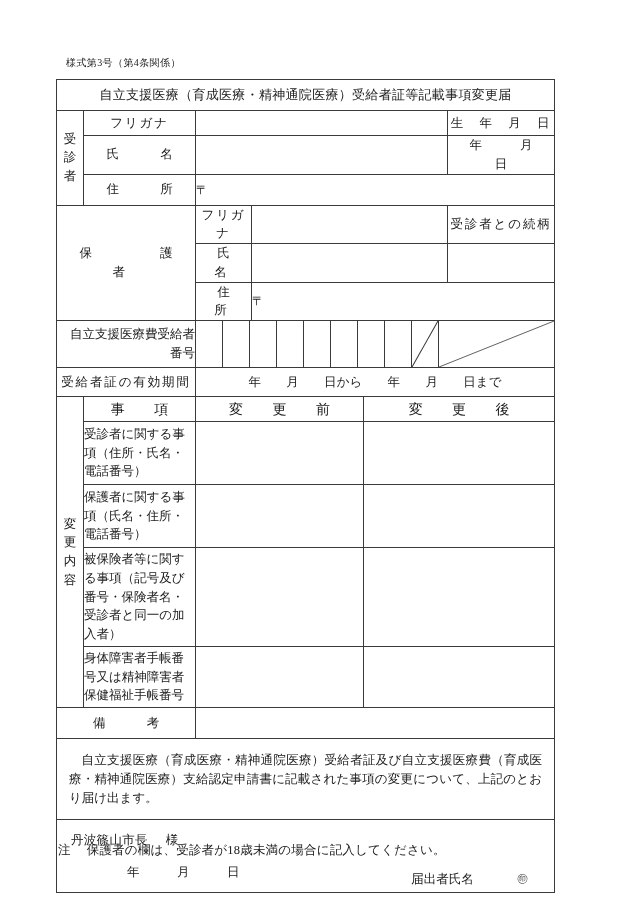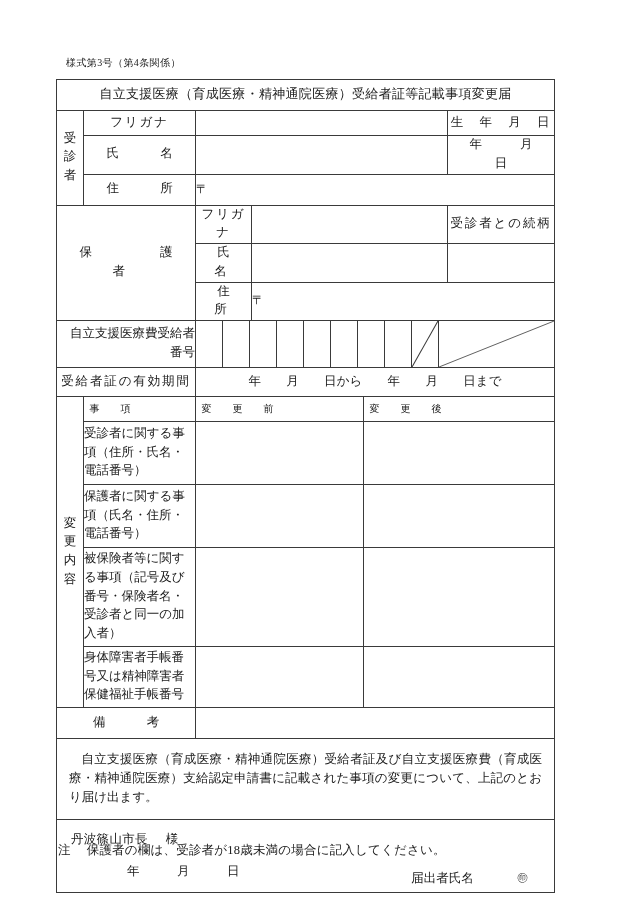--- a/index.html
+++ b/index.html
@@ -42,21 +42,20 @@
     border-collapse: collapse;
     width: 498px;
     table-layout: fixed;
     font-size: 12.5px;
   }
   table.form td {
     border: 1px solid #3a3a3a;
     padding: 0;
     vertical-align: middle;
     line-height: 1.5;
-    font-family: Liberation Mono, monospace;
   }
 
   
   .title-cell {
     height: 30px;
     text-align: center;
     font-size: 13px;
     letter-spacing: 0.3px;
     white-space: nowrap;
   }
@@ -131,23 +130,24 @@
   }
   
   .item-cell {
     font-size: 12.5px;
     text-align: left;
     padding: 2px 3px 2px 5px;
     line-height: 1.46;
     vertical-align: top;
   }
   .hdr-spread {
+    text-align: center;
     letter-spacing: 0.55em;
     text-indent: 0.55em;
-    font-size: 10px;
+    font-size: 14px;
   }
   
   .decl {
     font-size: 12.5px;
     line-height: 1.62;
     text-align: justify;
     padding: 6px 8px 7px 8px;
   }
   .decl p { margin: 12px; text-indent: 1em; }
   

